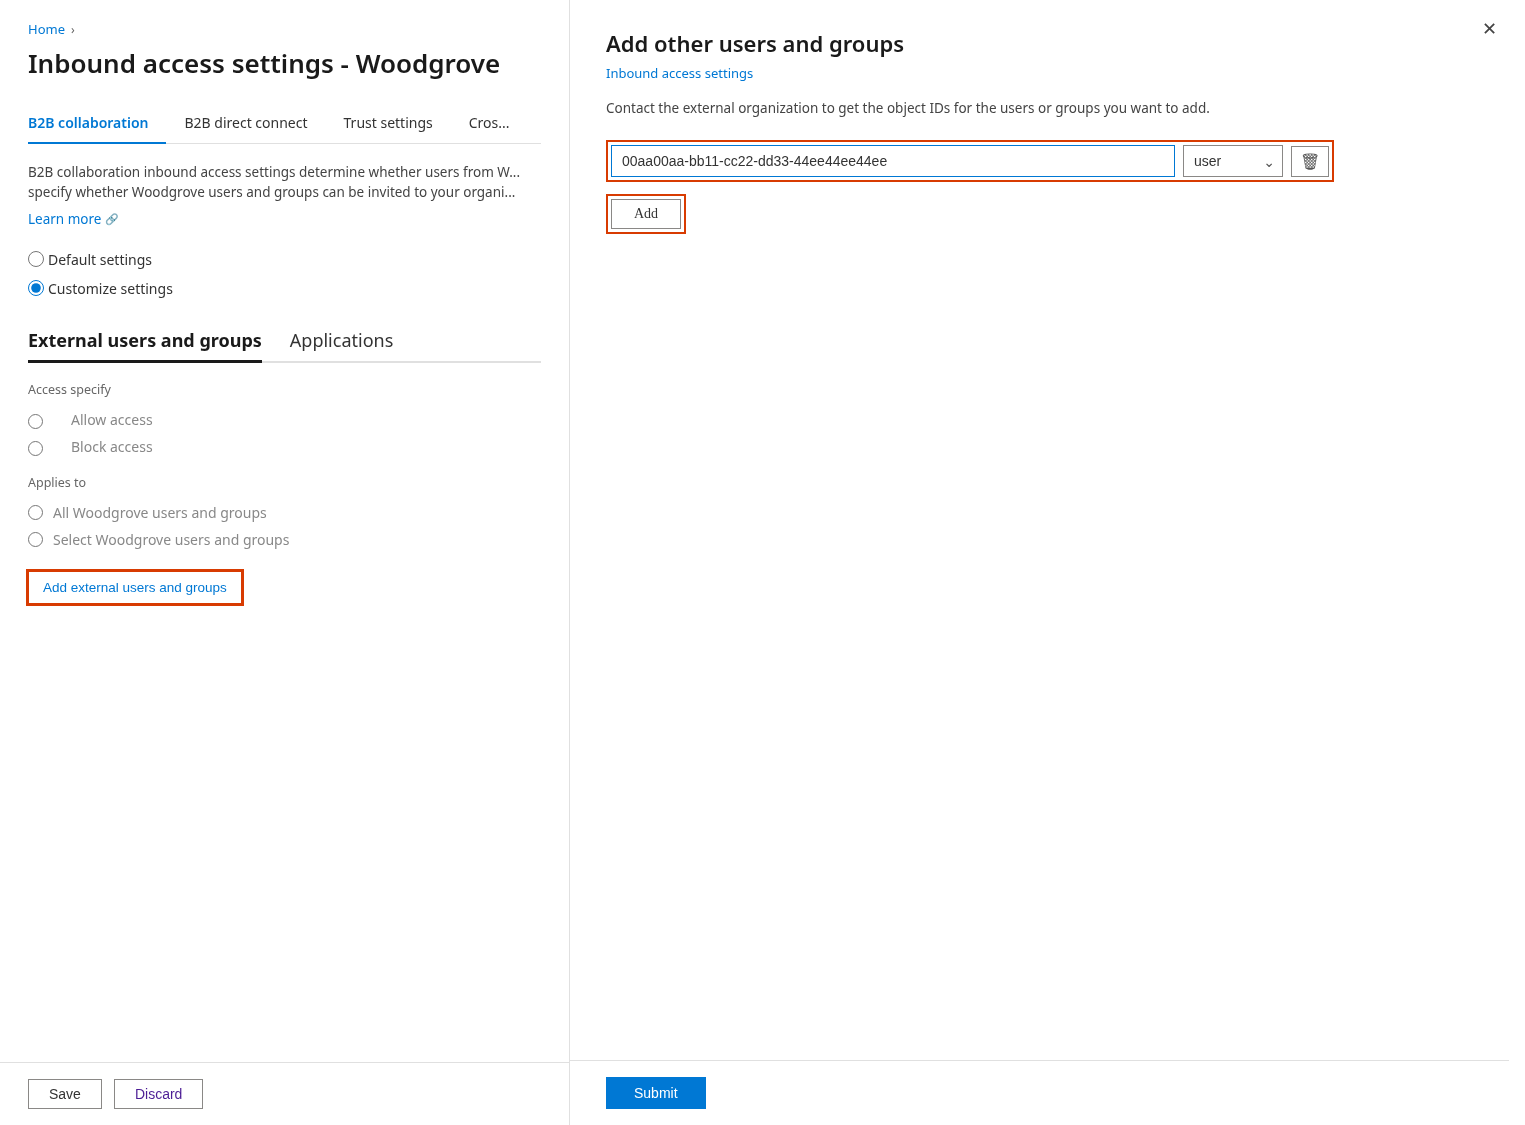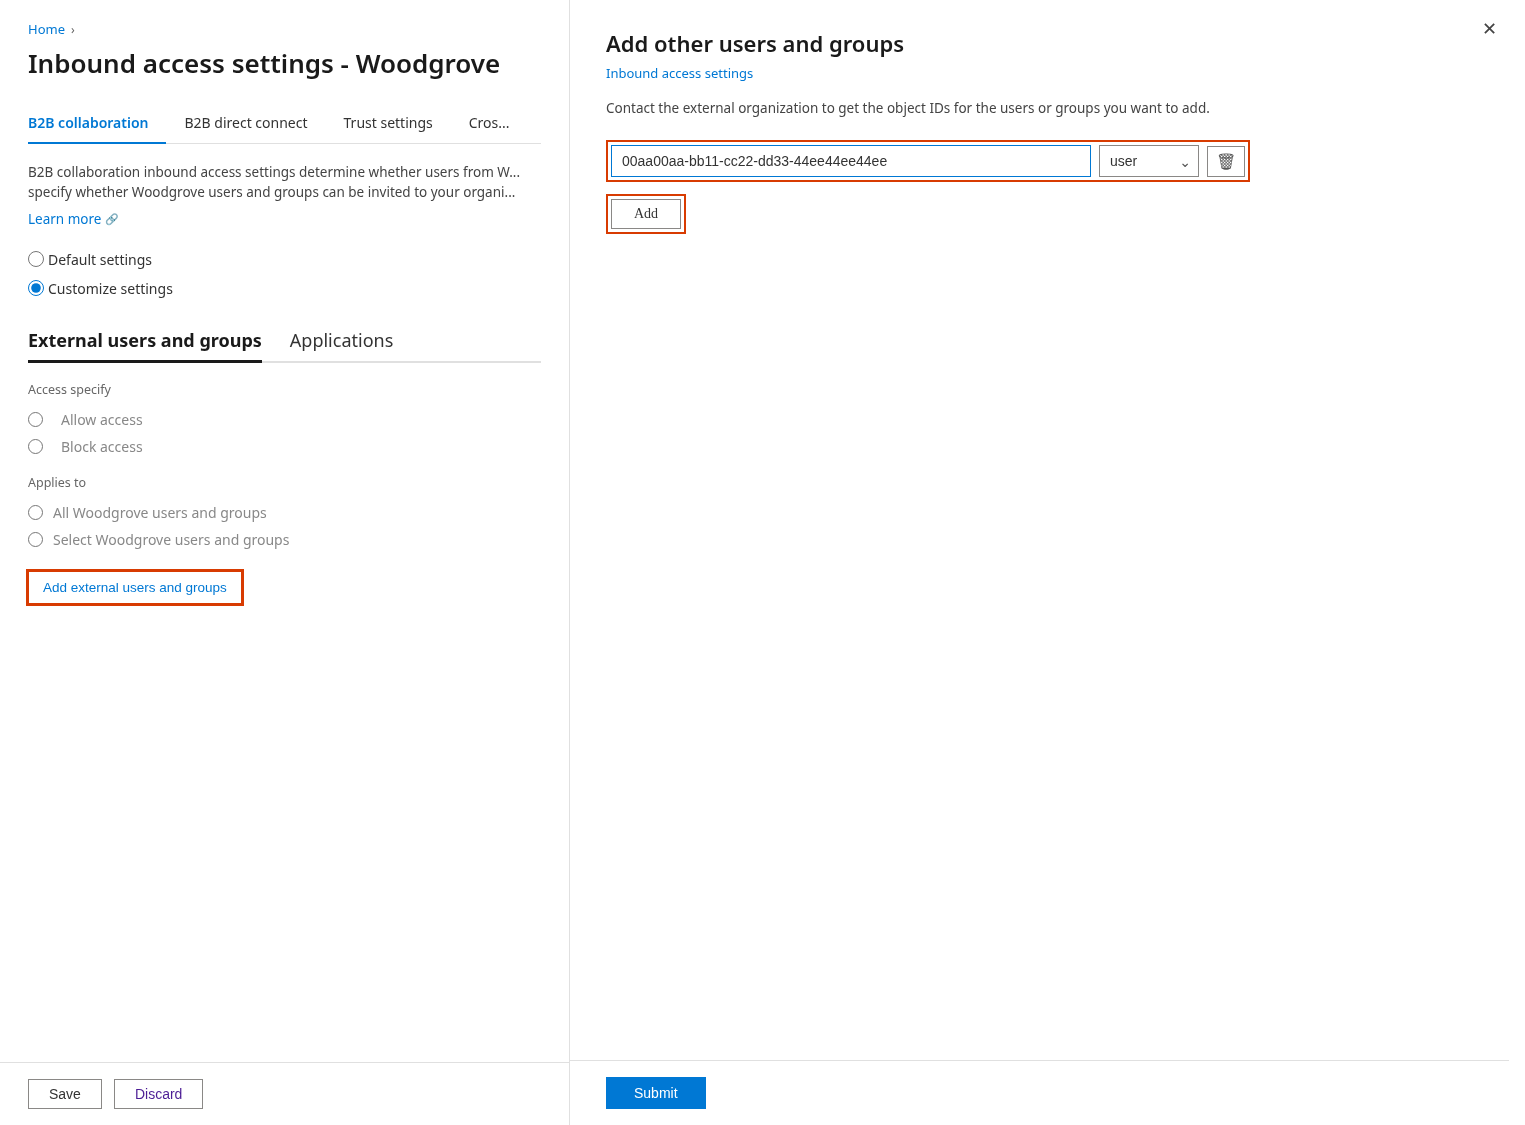--- a/index.html
+++ b/index.html
@@ -113,22 +113,22 @@
     .section-label {
       font-size: 12.5px;
       color: #666;
       margin-bottom: 12px;
       margin-top: 6px;
     }
 
     .access-radio-group { margin-bottom: 18px; }
     .access-radio-item {
       display: flex;
-      align-items: center;
-      gap: 18px;
+      align-items: flex-end;
+      gap: 28px;
       margin-bottom: 8px;
       font-size: 14px;
       color: #888;
       cursor: pointer;
     }
     .access-radio-item input[type="radio"] {
       width: 15px;
       height: 15px;
       accent-color: #0078d4;
       cursor: pointer;
@@ -239,21 +239,21 @@
     .input-row {
       display: flex;
       align-items: center;
       gap: 8px;
       margin-bottom: 12px;
       border: 2px solid #d83b01;
       padding: 3px;
       width: fit-content;
     }
     .object-id-input {
-      width: 480px;
+      width: 564px;
       padding: 7px 10px;
       font-size: 14px;
       border: 1px solid #0078d4;
       outline: none;
       color: #333;
     }
     .type-select {
       padding: 7px 10px;
       font-size: 14px;
       border: 1px solid #8a8886;

